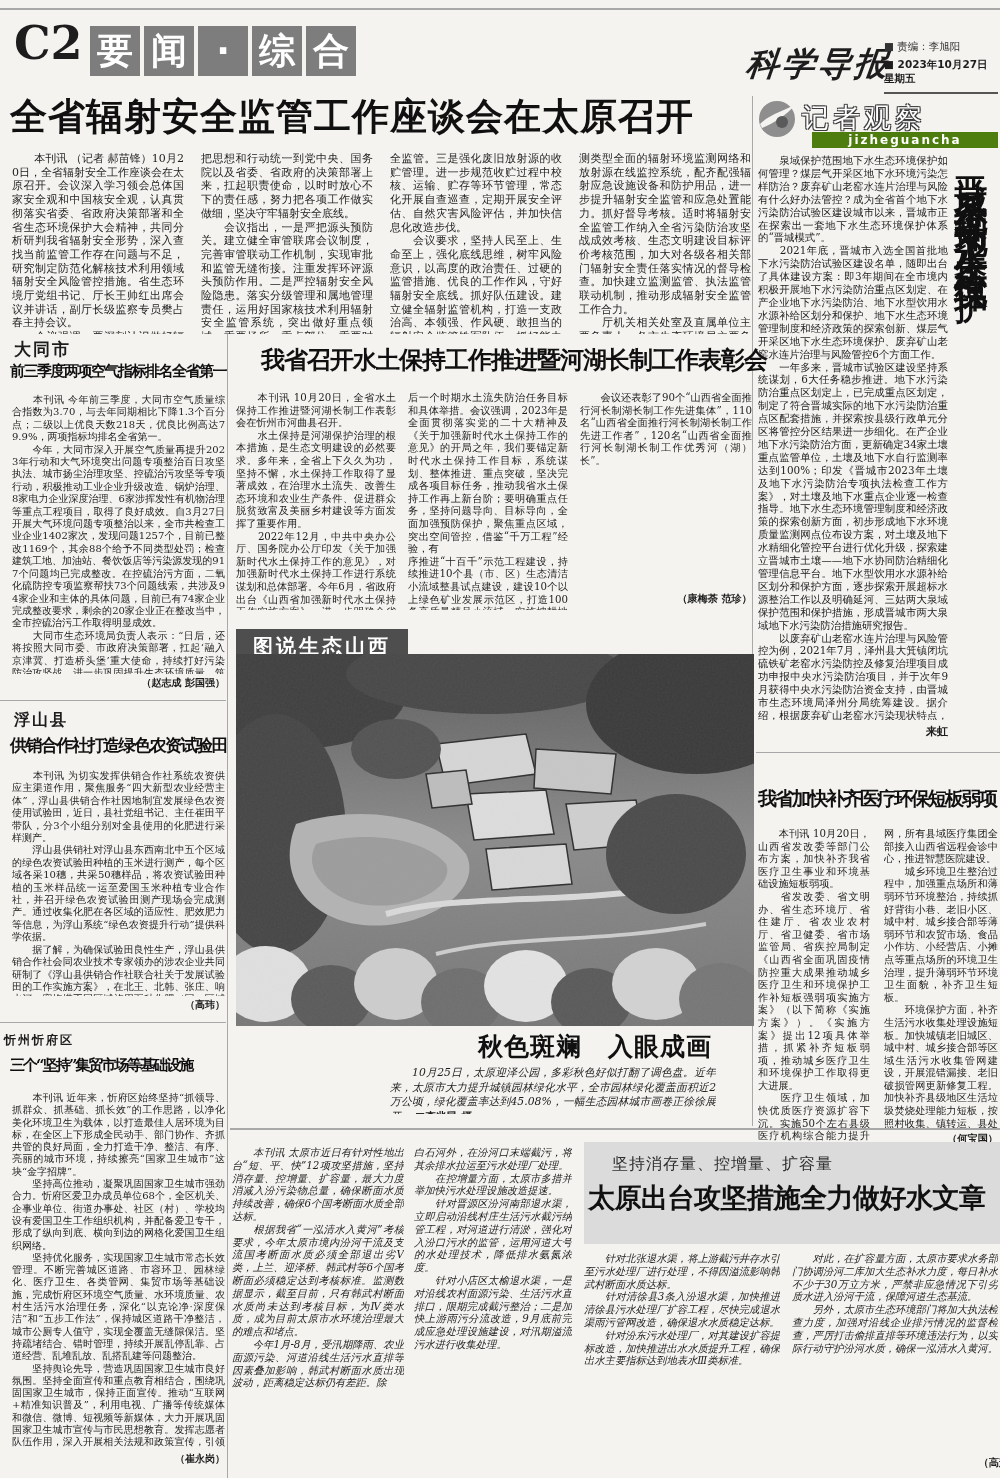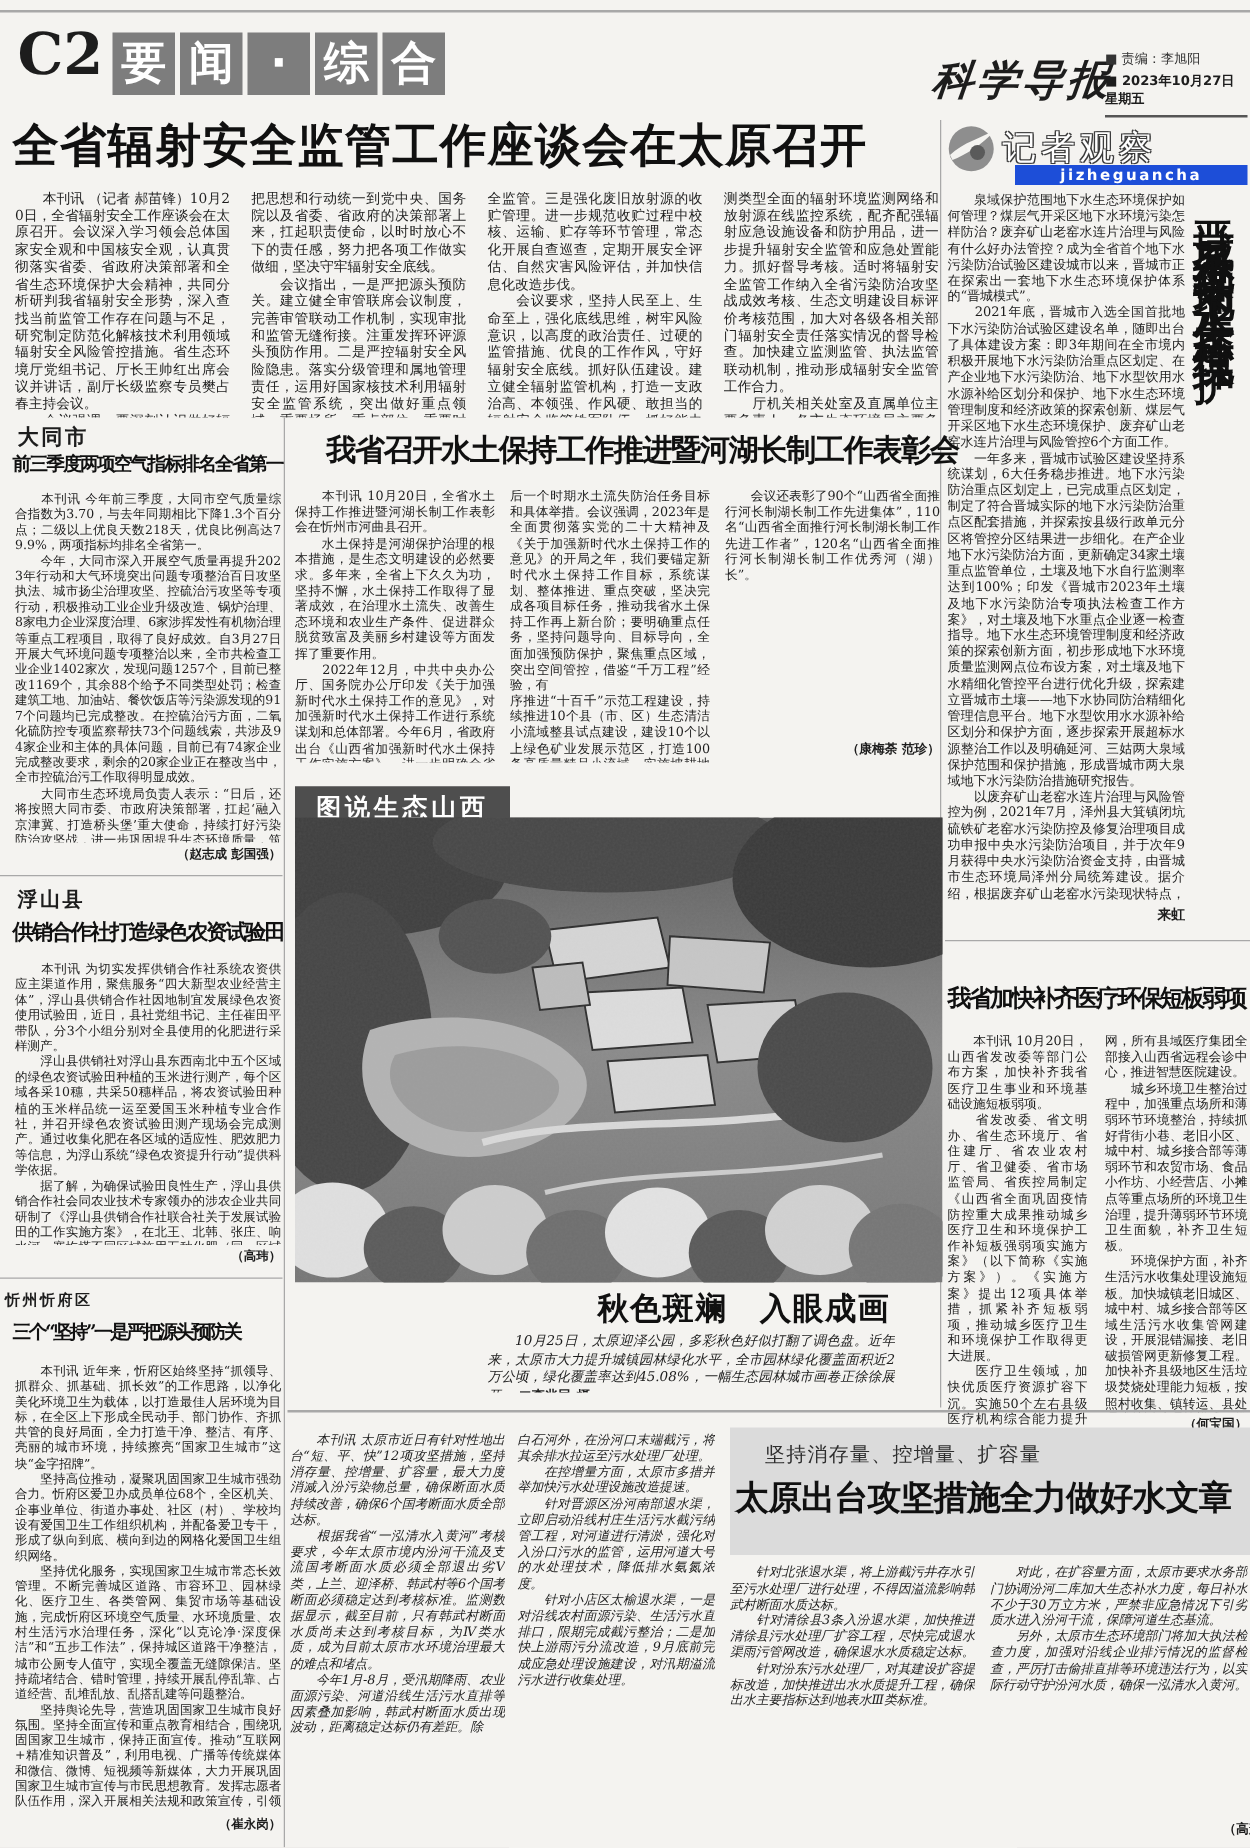--- a/index.html
+++ b/index.html
@@ -64,21 +64,21 @@
     </div>
 
   <div class="abs vline" style="left:752px;top:96px;height:1030px;"></div>
 
   <svg class="abs" style="left:756px;top:98px;" width="42" height="42" viewBox="0 0 42 42">
     <circle cx="21" cy="21" r="18" fill="#8e8e8e"></circle>
     <path d="M4 26 C14 16 30 12 40 6 C30 18 16 26 6 30 Z" fill="#f4f3f0"></path>
     <circle cx="26" cy="24" r="6" fill="#5a5a5a"></circle>
   </svg>
   <div class="abs sans outline-white" style="left:802px;top:100px;font-size:27px;font-weight:400;letter-spacing:4px;">记者观察</div>
-  <div class="abs sans" style="left:812px;top:132px;width:186px;height:16px;background:#1d4ed8;color:#fff;font-size:12px;font-weight:bold;text-align:center;line-height:16px;letter-spacing:2px;">jizheguancha</div>
+  <div class="abs sans" style="left:812px;top:132px;width:186px;height:16px;background:#4d7c0f;color:#fff;font-size:12px;font-weight:bold;text-align:center;line-height:16px;letter-spacing:2px;">jizheguancha</div>
 
   <div class="abs bt" style="left:758px;top:154px;width:190px;height:566px;font-size:10.4px;line-height:12.9px;">
       <p>　　泉域保护范围地下水生态环境保护如何管理？煤层气开采区地下水环境污染怎样防治？废弃矿山老窑水连片治理与风险有什么好办法管控？成为全省首个地下水污染防治试验区建设城市以来，晋城市正在探索出一套地下水生态环境保护体系的“晋城模式”。</p>
       <p>　　2021年底，晋城市入选全国首批地下水污染防治试验区建设名单，随即出台了具体建设方案：即3年期间在全市境内积极开展地下水污染防治重点区划定、在产企业地下水污染防治、地下水型饮用水水源补给区划分和保护、地下水生态环境管理制度和经济政策的探索创新、煤层气开采区地下水生态环境保护、废弃矿山老窑水连片治理与风险管控6个方面工作。</p>
       <p>　　一年多来，晋城市试验区建设坚持系统谋划，6大任务稳步推进。地下水污染防治重点区划定上，已完成重点区划定，制定了符合晋城实际的地下水污染防治重点区配套措施，并探索按县级行政单元分区将管控分区结果进一步细化。在产企业地下水污染防治方面，更新确定34家土壤重点监管单位，土壤及地下水自行监测率达到100%；印发《晋城市2023年土壤及地下水污染防治专项执法检查工作方案》，对土壤及地下水重点企业逐一检查指导。地下水生态环境管理制度和经济政策的探索创新方面，初步形成地下水环境质量监测网点位布设方案，对土壤及地下水精细化管控平台进行优化升级，探索建立晋城市土壤——地下水协同防治精细化管理信息平台。地下水型饮用水水源补给区划分和保护方面，逐步探索开展超标水源整治工作以及明确延河、三姑两大泉域保护范围和保护措施，形成晋城市两大泉域地下水污染防治措施研究报告。</p>
       <p>　　以废弃矿山老窑水连片治理与风险管控为例，2021年7月，泽州县大箕镇闭坑硫铁矿老窑水污染防控及修复治理项目成功申报中央水污染防治项目，并于次年9月获得中央水污染防治资金支持，由晋城市生态环境局泽州分局统筹建设。据介绍，根据废弃矿山老窑水污染现状特点，以大箕镇老窑水修复治理项目为试点，晋城市按照“源头封堵+过程减量+末端治理”总体治理思路，最终实现老窑水连片治理与修复的目标，形成符合晋城地下水特点的废弃矿山老窑水治理模式。</p>
     </div>
   <div class="abs byline" style="left:758px;top:724px;width:190px;font-size:11px;">来虹</div>
 
   <div class="abs headline" style="left:948px;top:150px;height:600px;writing-mode:vertical-rl;font-size:33px;letter-spacing:8px;">晋城系统谋划地下水生态环境保护</div>
@@ -116,21 +116,21 @@
   <div class="abs bt" style="left:12px;top:770px;width:213px;height:226px;font-size:10px;line-height:12.4px;">
       <p>　　本刊讯 为切实发挥供销合作社系统农资供应主渠道作用，聚焦服务“四大新型农业经营主体”，浮山县供销合作社因地制宜发展绿色农资使用试验田，近日，县社党组书记、主任崔田平带队，分3个小组分别对全县使用的化肥进行采样测产。</p>
       <p>　　浮山县供销社对浮山县东西南北中五个区域的绿色农资试验田种植的玉米进行测产，每个区域各采10穗，共采50穗样品，将农资试验田种植的玉米样品统一运至爱国玉米种植专业合作社，并召开绿色农资试验田测产现场会完成测产。通过收集化肥在各区域的适应性、肥效肥力等信息，为浮山系统“绿色农资提升行动”提供科学依据。</p>
       <p>　　据了解，为确保试验田良性生产，浮山县供销合作社会同农业技术专家领办的涉农企业共同研制了《浮山县供销合作社联合社关于发展试验田的工作实施方案》，在北王、北韩、张庄、响水河、寨圪塔不同区域施用五种化肥（同一区域播种同一种子）发展试验田50亩。</p>
     </div>
   <div class="abs byline" style="left:12px;top:998px;width:213px;font-size:10px;">（高玮）</div>
 
   <div class="abs rule" style="left:0;top:1022px;width:226px;height:1px;"></div>
 
   <div class="abs kicker" style="left:4px;top:1032px;font-size:12px;">忻州忻府区</div>
-  <div class="abs headline" style="left:10px;top:1056px;width:216px;font-size:15px;letter-spacing:-2px;">三个“坚持”一是严把源头预防关</div>
+  <div class="abs headline" style="left:10px;top:1056px;width:216px;font-size:15px;letter-spacing:-2px;">三个“坚持”集贸市场等基础设施</div>
   <div class="abs bt" style="left:12px;top:1092px;width:213px;height:356px;font-size:10px;line-height:12.3px;">
       <p>　　本刊讯 近年来，忻府区始终坚持“抓领导、抓群众、抓基础、抓长效”的工作思路，以净化美化环境卫生为载体，以打造最佳人居环境为目标，在全区上下形成全民动手、部门协作、齐抓共管的良好局面，全力打造干净、整洁、有序、亮丽的城市环境，持续擦亮“国家卫生城市”这块“金字招牌”。</p>
       <p>　　坚持高位推动，凝聚巩固国家卫生城市强劲合力。忻府区爱卫办成员单位68个，全区机关、企事业单位、街道办事处、社区（村）、学校均设有爱国卫生工作组织机构，并配备爱卫专干，形成了纵向到底、横向到边的网格化爱国卫生组织网络。</p>
       <p>　　坚持优化服务，实现国家卫生城市常态长效管理。不断完善城区道路、市容环卫、园林绿化、医疗卫生、各类管网、集贸市场等基础设施，完成忻府区环境空气质量、水环境质量、农村生活污水治理任务，深化“以克论净·深度保洁”和“五步工作法”，保持城区道路干净整洁，城市公厕专人值守，实现全覆盖无缝隙保洁。坚持疏堵结合、错时管理，持续开展乱停乱靠、占道经营、乱堆乱放、乱搭乱建等问题整治。</p>
       <p>　　坚持舆论先导，营造巩固国家卫生城市良好氛围。坚持全面宣传和重点教育相结合，围绕巩固国家卫生城市，保持正面宣传。推动“互联网+精准知识普及”，利用电视、广播等传统媒体和微信、微博、短视频等新媒体，大力开展巩固国家卫生城市宣传与市民思想教育。发挥志愿者队伍作用，深入开展相关法规和政策宣传，引领带动群众参与巩固国家卫生城市工作，营造“宜居宜业城市，共建共治共享”的良好社会氛围。</p>
     </div>
   <div class="abs byline" style="left:12px;top:1452px;width:213px;font-size:10px;">（崔永岗）</div>
 
   <div class="abs headline" style="left:236px;top:344px;width:516px;font-size:24px;letter-spacing:-1px;text-align:center;margin-left:20px;">我省召开水土保持工作推进暨河湖长制工作表彰会</div>
   <div class="abs bt" style="left:236px;top:392px;width:160px;height:218px;font-size:10.2px;line-height:12.6px;">

